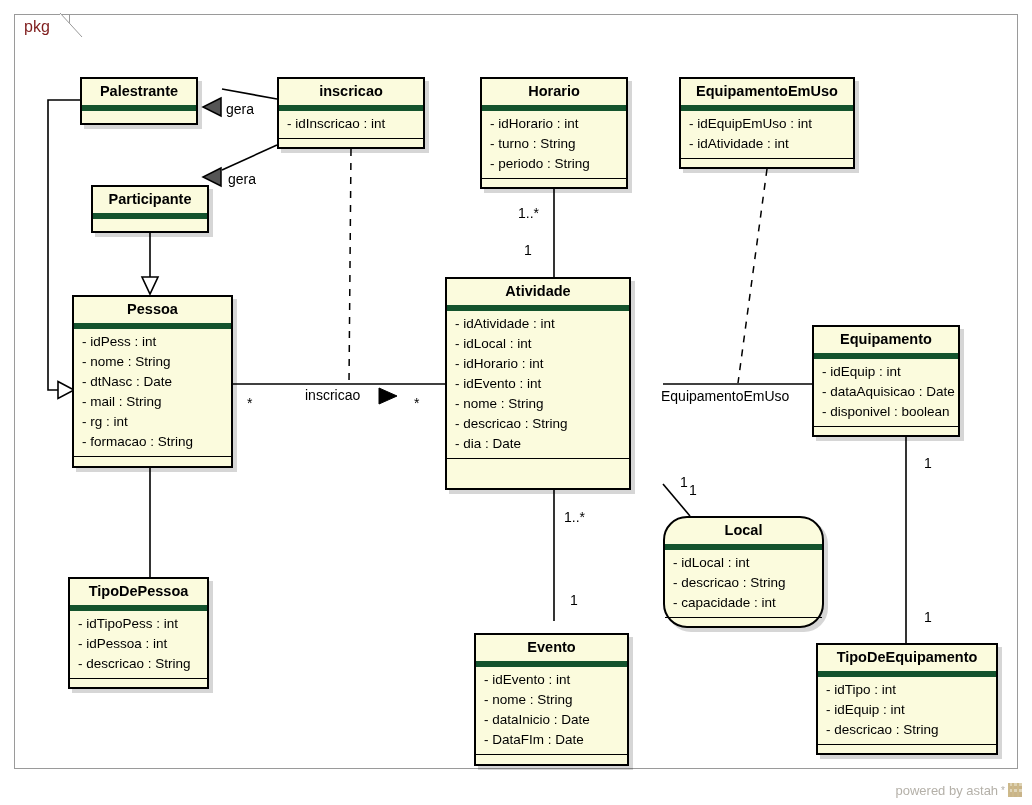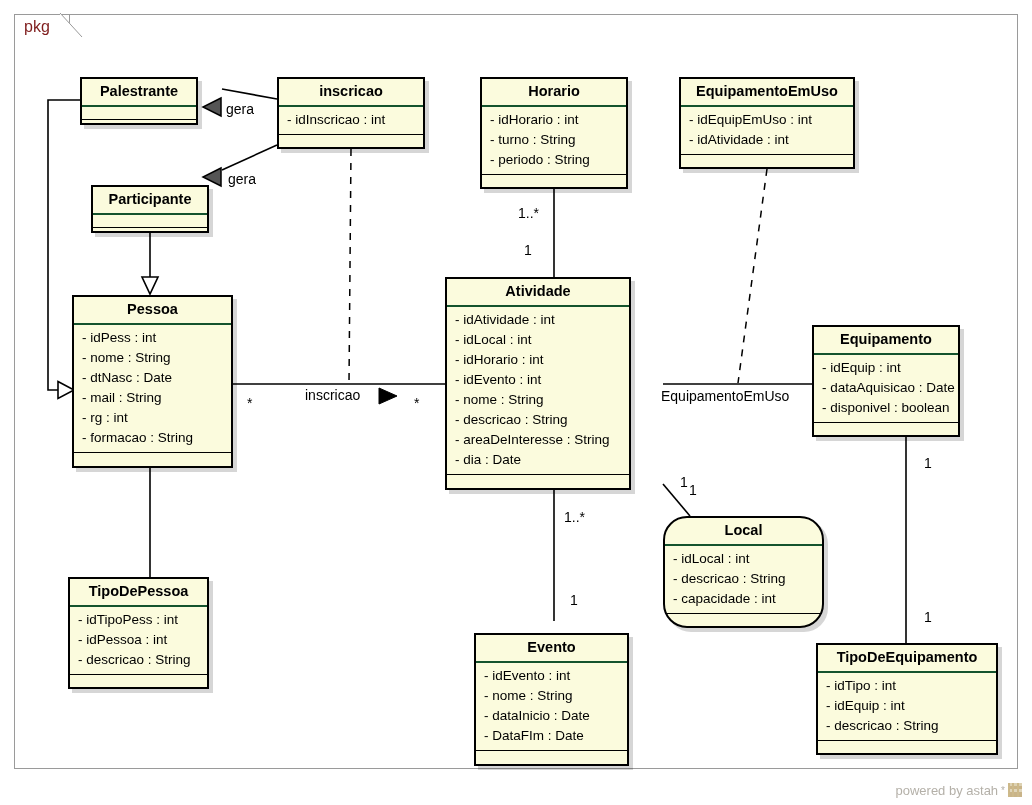--- a/index.html
+++ b/index.html
@@ -83,21 +83,21 @@
     box-sizing: border-box;
     box-shadow: 4px 4px 0 rgba(0,0,0,0.16);
     z-index: 5;
   }
   .cls .name {
     text-align: center;
     font-weight: bold;
     font-size: 14.5px;
     color: #000;
     padding: 4px 6px 5px 6px;
-    border-bottom: 2px solid #14532d;
+    border-bottom: 6px solid #14532d;
     line-height: 17px;
     white-space: nowrap;
   }
   .cls .attrs {
     border-bottom: 1px solid #000;
     padding: 3px 0 4px 0;
   }
   .cls .attrs.empty {
     height: 12px;
     padding: 0;
@@ -279,21 +279,20 @@
       </div>
       <div class="cls" style="left: 445px; top: 277px; width: 186px; height: 213px;">
         <div class="name">Atividade</div>
         <div class="attrs">
           <div class="attr">- idAtividade : int</div>
           <div class="attr">- idLocal : int</div>
           <div class="attr">- idHorario : int</div>
           <div class="attr">- idEvento : int</div>
           <div class="attr">- nome : String</div>
           <div class="attr">- descricao : String</div>
-          <div class="attr">- areaDeInteresse : String</div>
           <div class="attr">- dia : Date</div>
         </div>
         <div class="ops"></div>
       </div>
       <div class="cls" style="left: 812px; top: 325px; width: 148px; height: 112px;">
         <div class="name">Equipamento</div>
         <div class="attrs">
           <div class="attr">- idEquip : int</div>
           <div class="attr">- dataAquisicao : Date</div>
           <div class="attr">- disponivel : boolean</div>

